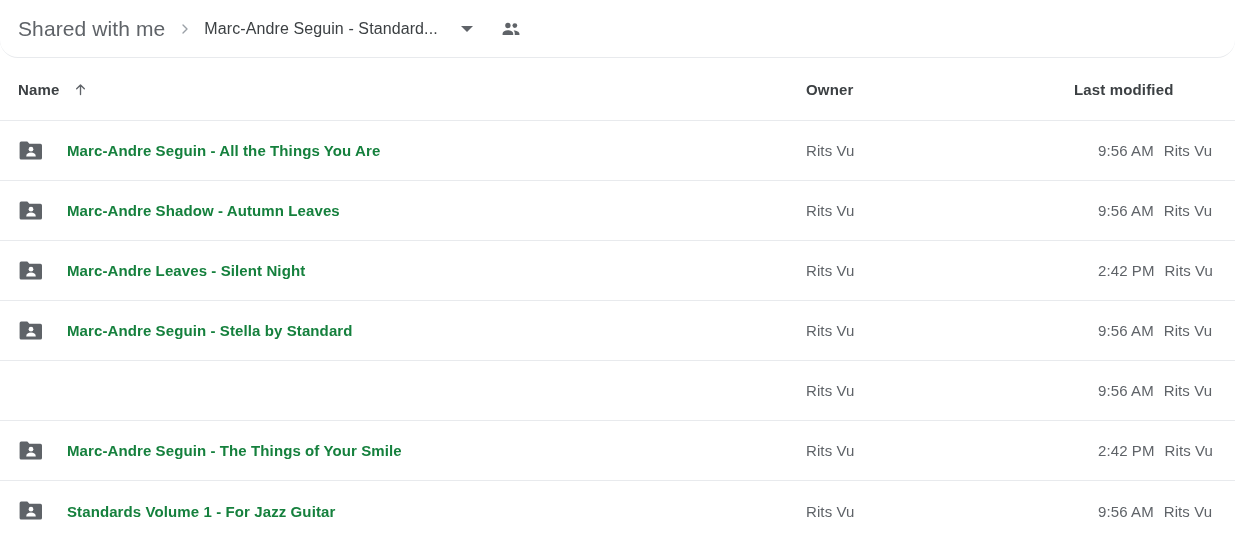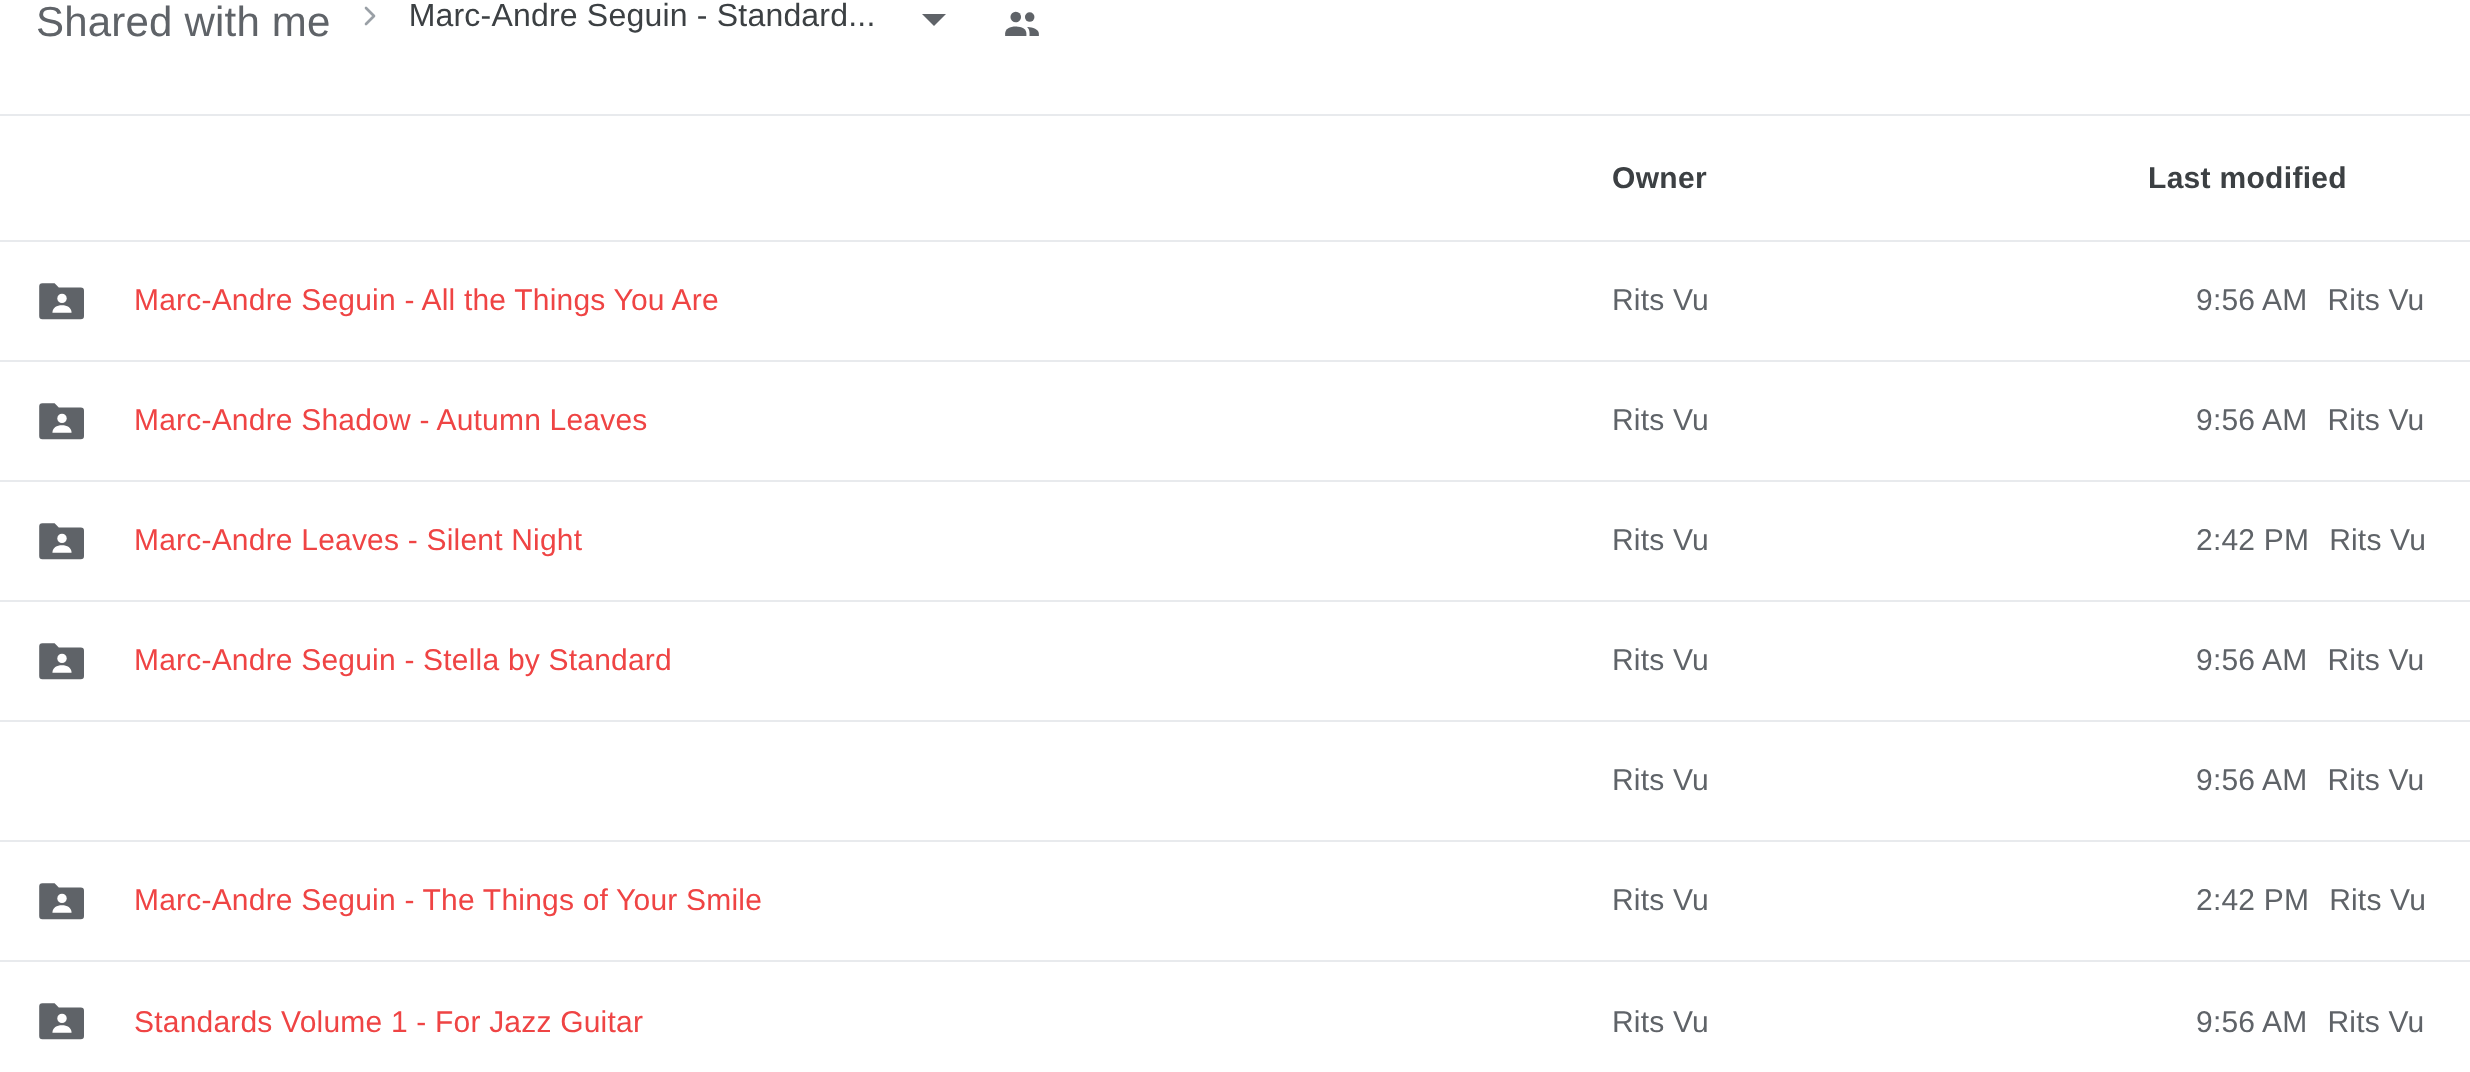--- a/index.html
+++ b/index.html
@@ -13,23 +13,24 @@
     overflow: hidden;
     font-family: "Liberation Sans", sans-serif;
     -webkit-font-smoothing: antialiased;
   }
 
   
   .breadcrumb-bar {
     height: 58px;
     box-sizing: border-box;
     display: flex;
-    align-items: flex-start;
+    align-items: center;
     padding-left: 18px;
     border-bottom: 1px solid #e8eaed;
+    border-radius: 18px;
   }
   .crumb-parent {
     font-size: 21px;
     color: #5f6368;
     letter-spacing: 0.1px;
     white-space: nowrap;
   }
   .crumb-sep {
     margin: 0 11px 0 12px;
     display: inline-flex;
@@ -114,22 +115,22 @@
     width: 26px;
     height: 22px;
     flex: 0 0 auto;
     display: inline-flex;
     align-items: center;
     justify-content: center;
   }
   .row-name {
     margin-left: 23px;
     font-size: 15px;
-    font-weight: normal;
-    color: #ef4444;
+    font-weight: bold;
+    color: #15803d;
     letter-spacing: 0.1px;
   }
   .row-owner {
     font-size: 15px;
     color: #5f6368;
     letter-spacing: 0.1px;
   }
   .row-mod {
     font-size: 15px;
     color: #5f6368;
@@ -160,20 +161,28 @@
     <svg width="22" height="22" viewBox="0 0 24 24" aria-hidden="true">
       <circle cx="8.6" cy="8.2" r="2.9" fill="#5f6368"></circle>
       <circle cx="16.2" cy="8.2" r="2.6" fill="#5f6368"></circle>
       <path d="M2.8 17.2c0-2.6 2.6-3.9 5.8-3.9s5.8 1.3 5.8 3.9v1.3H2.8z" fill="#5f6368"></path>
       <path d="M15.1 13.6c2.7.15 6.1 1.2 6.1 3.6v1.3h-5.1v-1.6c0-1.3-.5-2.4-1.3-3.2z" fill="#5f6368"></path>
     </svg>
   </span>
 </div>
 
 <div class="col-head">
+  <div class="cell c-name">
+    <span class="head-label">Name</span>
+    <span class="sort-ico">
+      <svg width="17" height="17" viewBox="0 0 24 24" aria-hidden="true">
+        <path d="M12 19 L12 6 M12 5.6 L6.6 11 M12 5.6 L17.4 11" fill="none" stroke="#5f6368" stroke-width="1.9" stroke-linecap="round" stroke-linejoin="round"></path>
+      </svg>
+    </span>
+  </div>
 
   <div class="cell c-owner">
     <span class="head-label">Owner</span>
   </div>
 
   <div class="cell c-mod">
     <span class="head-label">Last modified</span>
   </div>
 </div>
 

